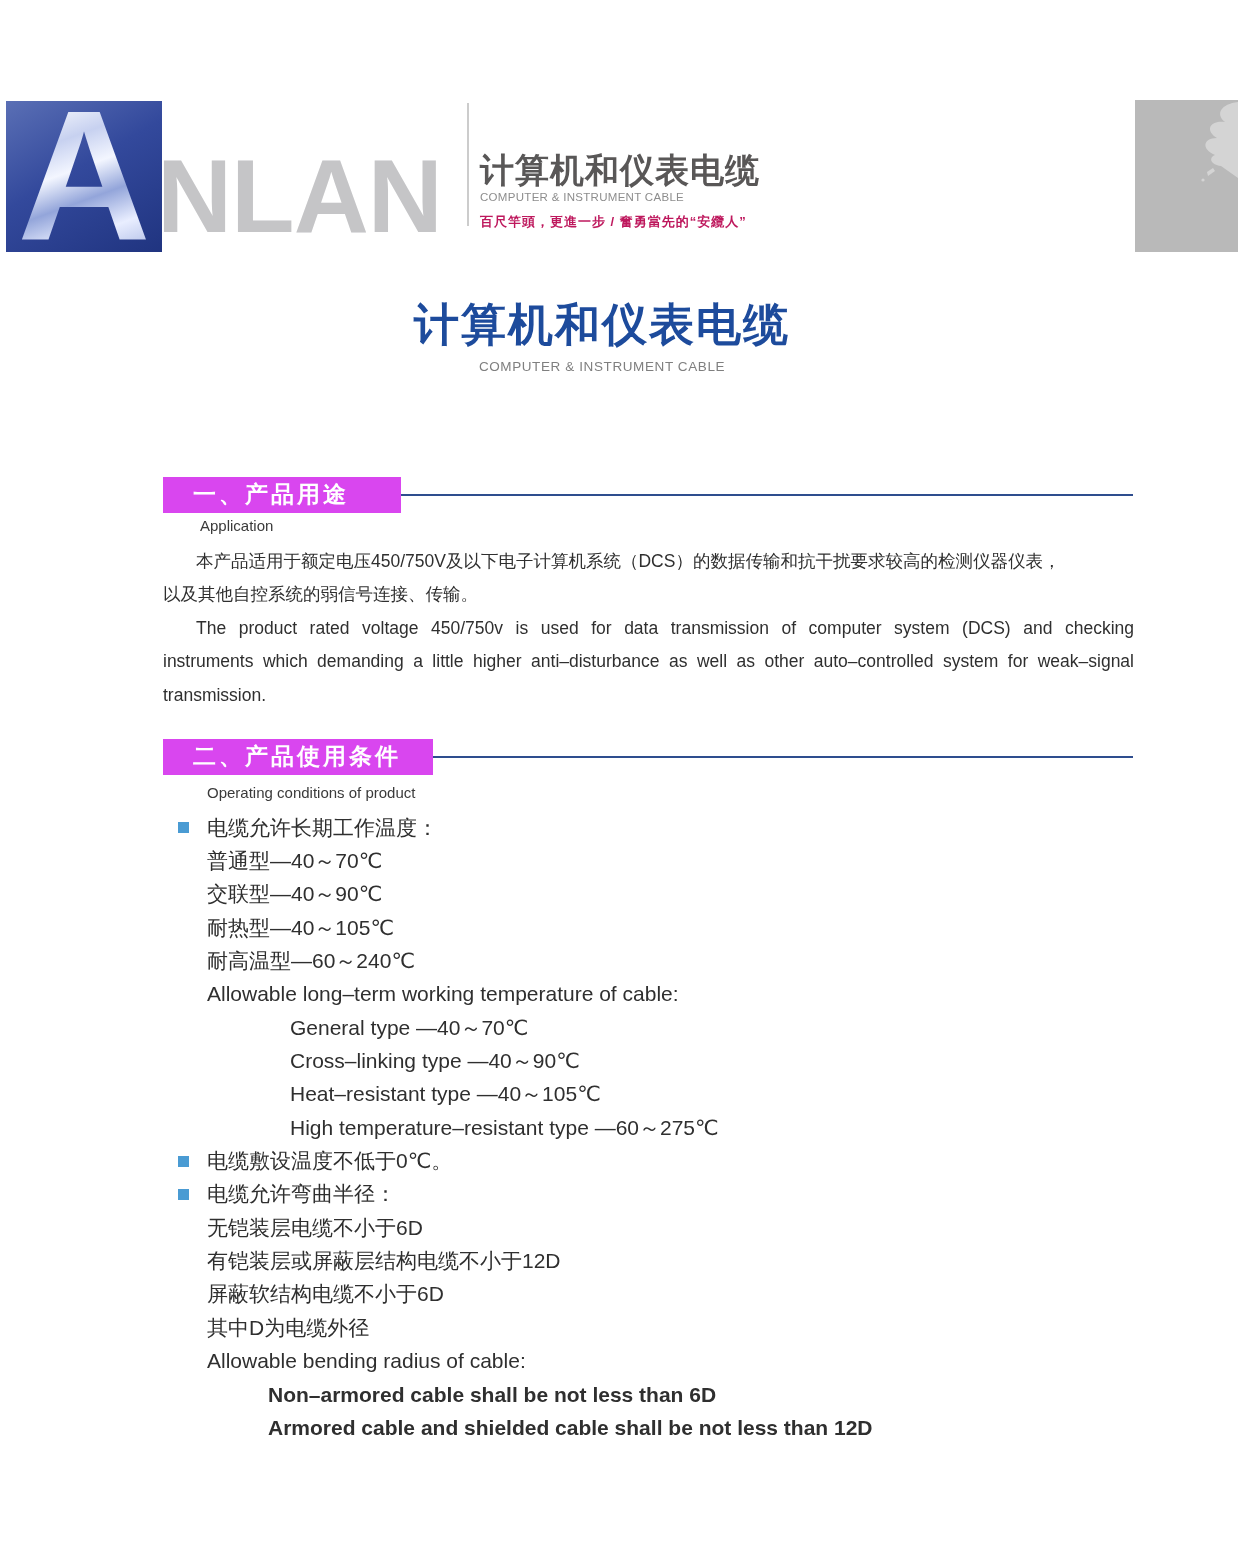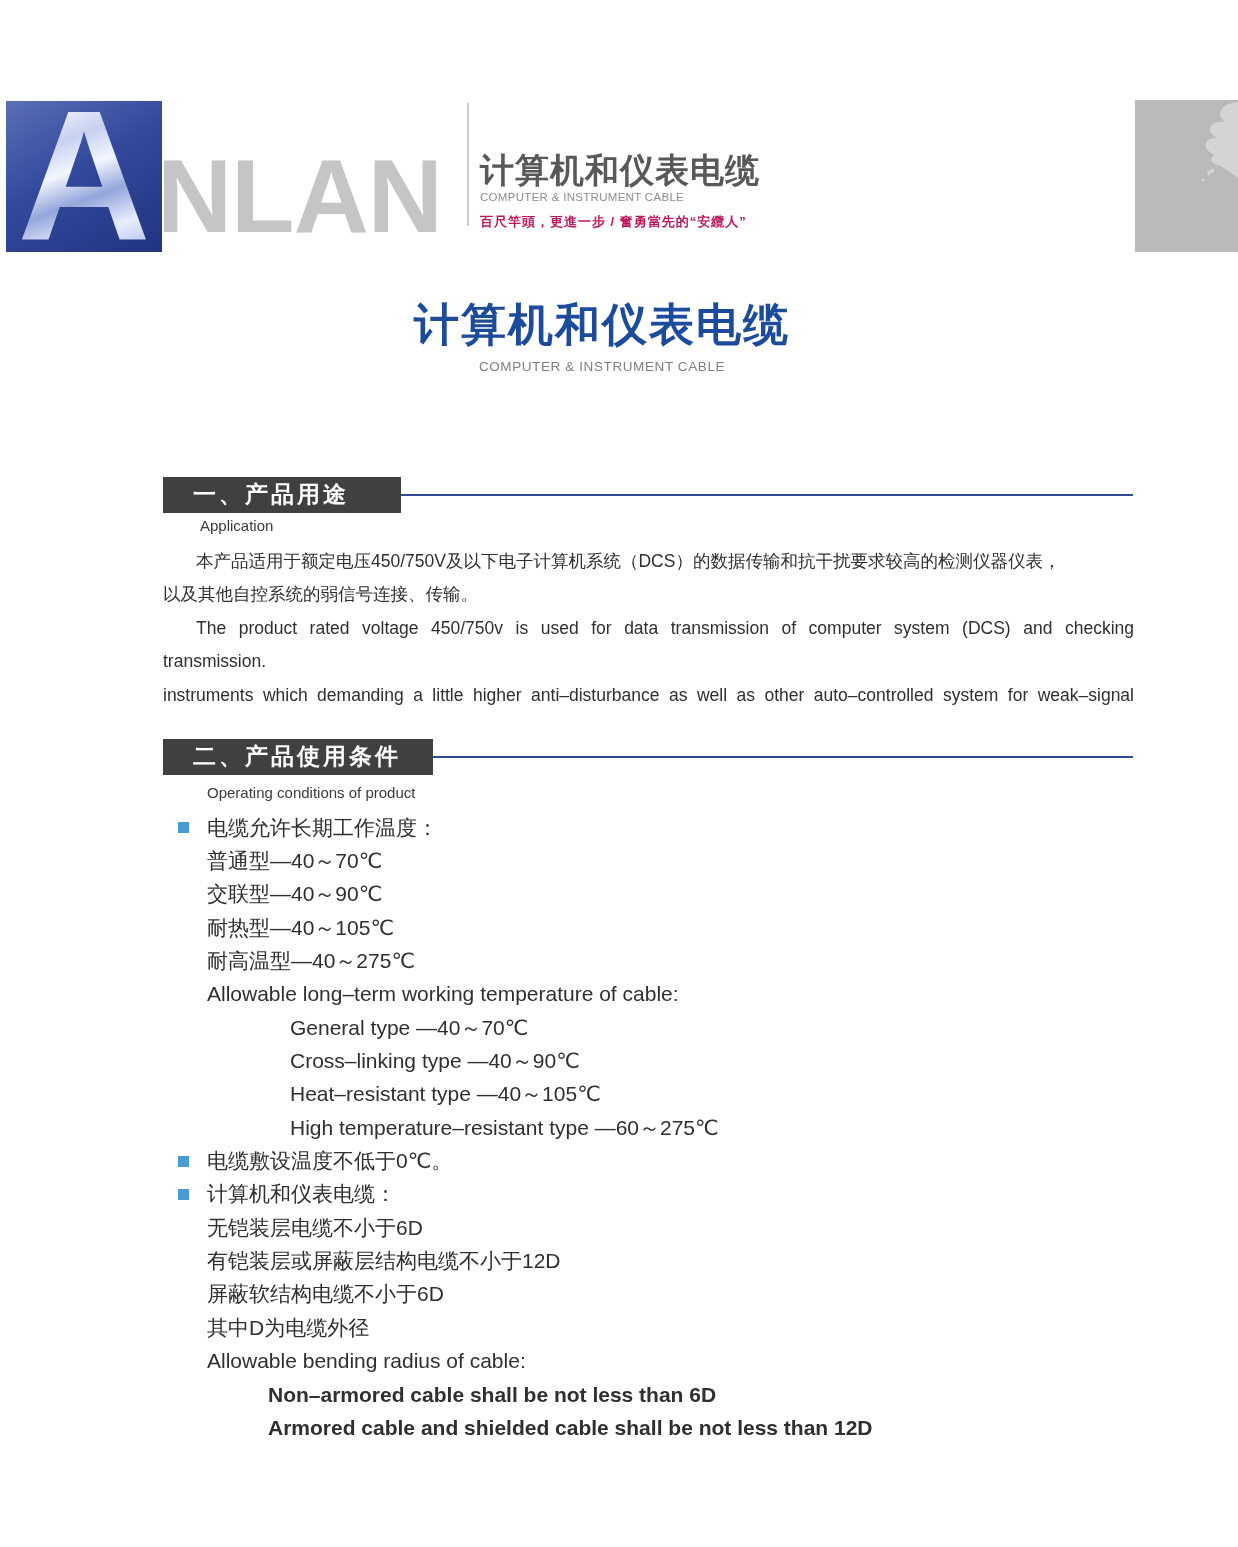--- a/index.html
+++ b/index.html
@@ -33,21 +33,21 @@
   
   .hero { position:absolute; left:0; top:299px; width:1204px; text-align:center; }
   .hero-cn { font-size:45px; font-weight:bold; color:#1d4b9c; letter-spacing:2px; line-height:1.15; }
   .hero-en { font-size:13.5px; color:#7f7f7f; letter-spacing:0.6px; margin-top:8px; }
 
   
   .sec { position:absolute; left:163px; width:970px; height:36px; }
   .sec-rule { position:absolute; left:0; right:0; top:17px; height:2px; background:#2e4d8e; z-index:0; }
   .sec-box {
     position:relative; z-index:1; display:inline-flex; align-items:center;
-    height:36px; padding:0 32px 2px 30px; background:#404040;
+    height:36px; padding:0 32px 2px 30px; background:#d946ef;
     color:#ffffff; font-size:23px; font-weight:bold; letter-spacing:3px; min-width:238px;
   }
   .sec-1 { top:477px; }
   .sec-2 { top:739px; }
 
   
   .sub-label { position:absolute; font-size:15px; color:#3a3a3a; }
   .sub-app { left:200px; top:517px; }
   .sub-op  { left:207px; top:784px; }
 
@@ -101,43 +101,43 @@
   <div class="sec sec-1">
     <div class="sec-rule"></div>
     <div class="sec-box">一、产品用途</div>
   </div>
   <div class="sub-label sub-app">Application</div>
 
   <div class="paras">
     <div class="pline indent">本产品适用于额定电压450/750V及以下电子计算机系统（DCS）的数据传输和抗干扰要求较高的检测仪器仪表，</div>
     <div class="pline">以及其他自控系统的弱信号连接、传输。</div>
     <div class="pline indent just">The product rated voltage 450/750v is used for data transmission of computer system (DCS) and checking</div>
+    <div class="pline just">instruments which demanding a little higher anti–disturbance as well as other auto–controlled system for weak–signal</div>
     <div class="pline">transmission.</div>
-    <div class="pline just">instruments which demanding a little higher anti–disturbance as well as other auto–controlled system for weak–signal</div>
   </div>
 
   <div class="sec sec-2">
     <div class="sec-rule"></div>
     <div class="sec-box">二、产品使用条件</div>
   </div>
   <div class="sub-label sub-op">Operating conditions of product</div>
 
   <div class="cond-list">
     <div class="line bullet">电缆允许长期工作温度：</div>
     <div class="line">普通型—40～70℃</div>
     <div class="line">交联型—40～90℃</div>
     <div class="line">耐热型—40～105℃</div>
-    <div class="line">耐高温型—40～275℃</div>
+    <div class="line">耐高温型—60～240℃</div>
     <div class="line">Allowable long–term working temperature of cable:</div>
     <div class="line ind-a">General type —40～70℃</div>
     <div class="line ind-a">Cross–linking type —40～90℃</div>
     <div class="line ind-a">Heat–resistant type —40～105℃</div>
     <div class="line ind-a">High temperature–resistant type —60～275℃</div>
     <div class="line bullet">电缆敷设温度不低于0℃。</div>
-    <div class="line bullet">计算机和仪表电缆：</div>
+    <div class="line bullet">电缆允许弯曲半径：</div>
     <div class="line">无铠装层电缆不小于6D</div>
     <div class="line">有铠装层或屏蔽层结构电缆不小于12D</div>
     <div class="line">屏蔽软结构电缆不小于6D</div>
     <div class="line">其中D为电缆外径</div>
     <div class="line">Allowable bending radius of cable:</div>
     <div class="line ind-b">Non–armored cable shall be not less than 6D</div>
     <div class="line ind-b">Armored cable and shielded cable shall be not less than 12D</div>
   </div>
 
 </div>

